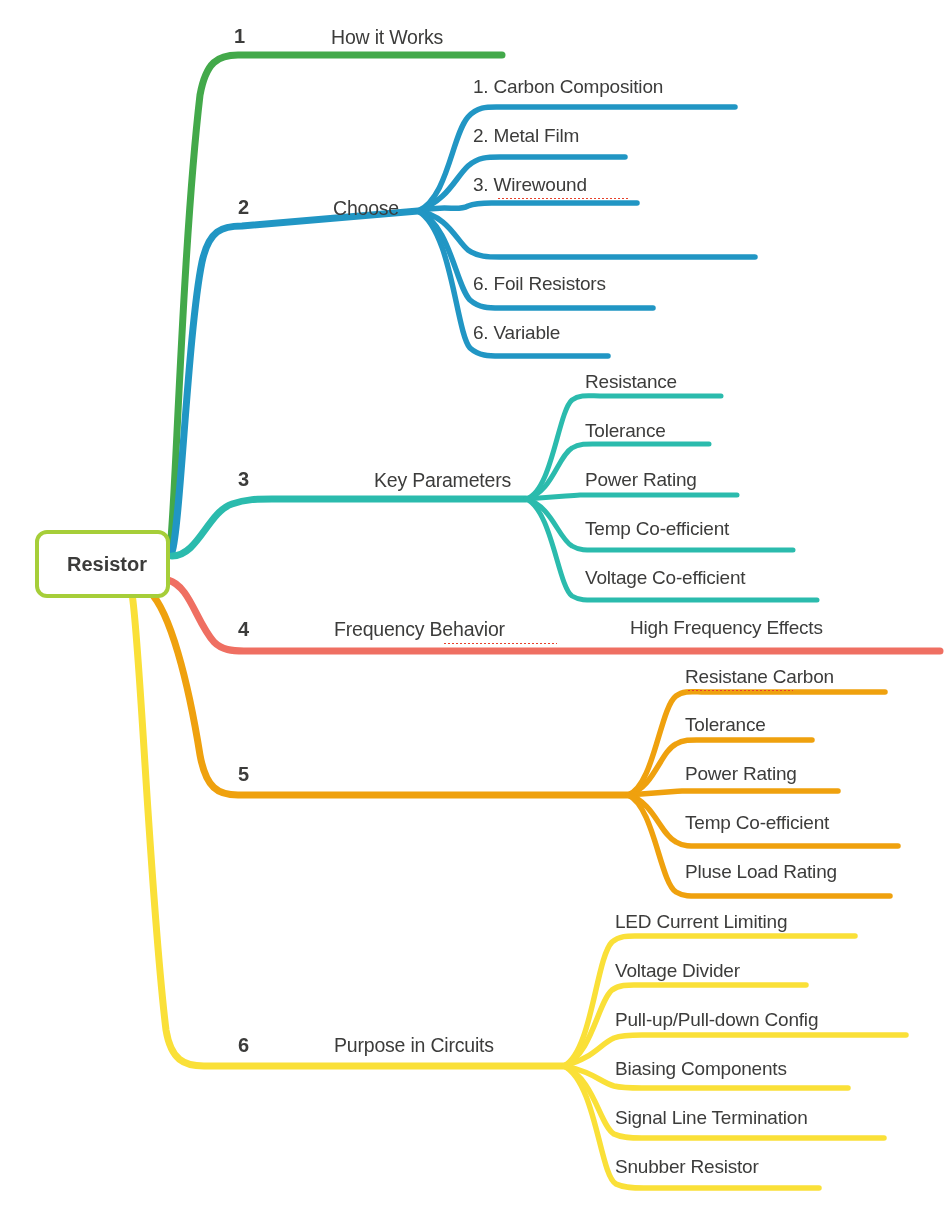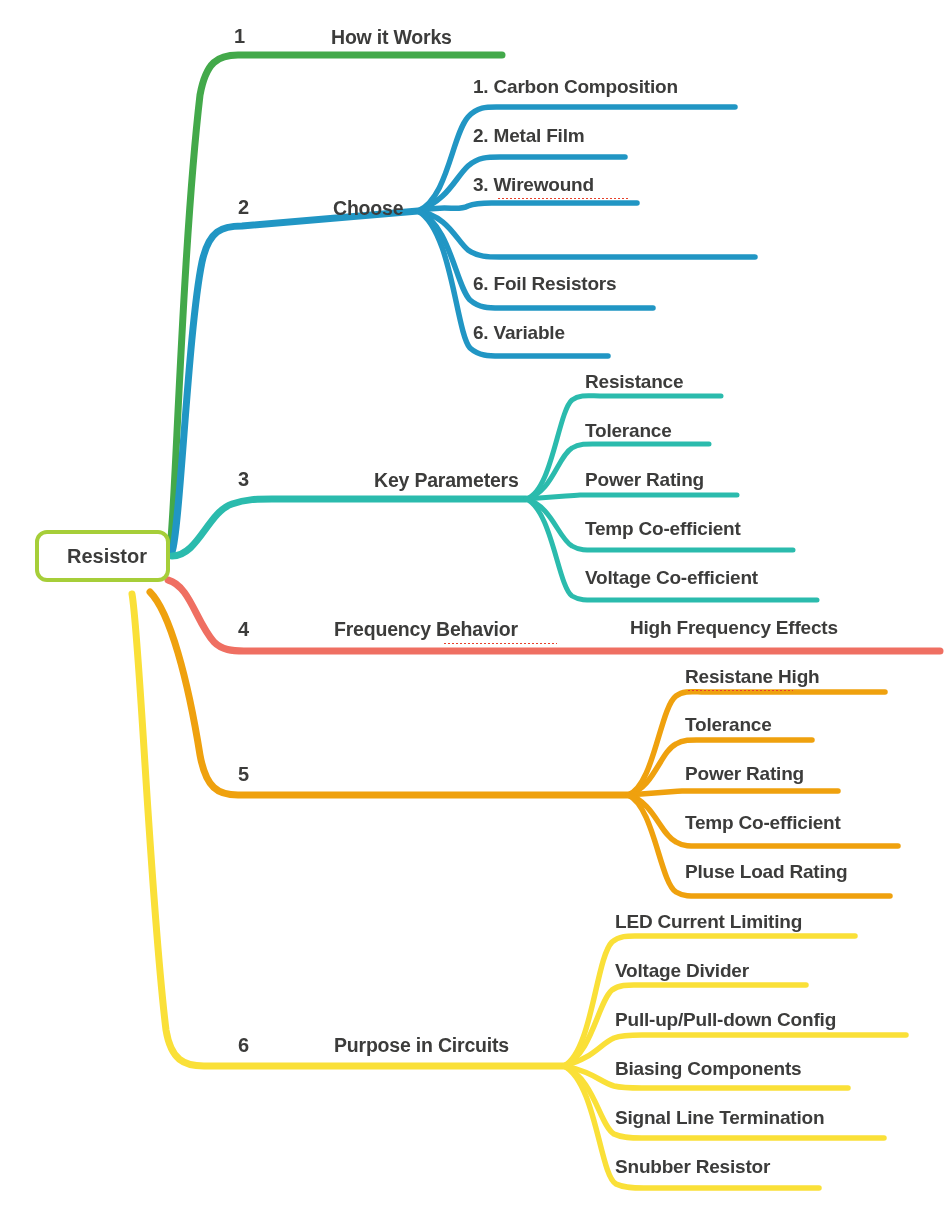--- a/index.html
+++ b/index.html
@@ -1,25 +1,25 @@
 <!DOCTYPE html>
 <html><head>
 <meta charset="utf-8">
 <style>
   html,body{margin:0;padding:0;background:#ffffff;}
   body{width:951px;height:1216px;font-family:"Liberation Sans",sans-serif;}
   #stage{position:relative;width:951px;height:1216px;overflow:hidden;background:#fff;}
   svg#wires{position:absolute;left:0;top:0;width:951px;height:1216px;}
-  .lbl{position:absolute;white-space:nowrap;color:#3c3c3b;font-weight:bold;
+  .lbl{position:absolute;white-space:nowrap;color:#3c3c3b;font-weight:normal;
        font-family:"Liberation Sans",sans-serif;letter-spacing:-0.2px;}
   .num{position:absolute;white-space:nowrap;color:#3c3c3b;font-weight:bold;
        font-size:20px;font-family:"Liberation Sans",sans-serif;}
   .main-title{font-size:19.5px;}
   .leaf-title{font-size:19px;}
-  .root-box{position:absolute;left:35px;top:530px;width:135px;height:52px;
+  .root-box{position:absolute;left:35px;top:530px;width:135px;height:68px;
             border:4px solid #A6CE39;border-radius:12px;background:#ffffff;
             box-sizing:border-box;display:flex;align-items:center;justify-content:center;padding-left:9px;}
   .root-txt{font-size:20px;font-weight:bold;color:#3c3c3b;font-family:"Liberation Sans",sans-serif;}
   .sp{position:absolute;height:3px;pointer-events:none;
       background-image:radial-gradient(circle, #e8402a 1.1px, rgba(0,0,0,0) 1.3px);
       background-size:4px 4px;background-repeat:repeat-x;background-position:0 1px;}
 </style>
 </head>
 <body>
 
@@ -97,21 +97,21 @@
   <div class="lbl leaf-title" style="left:585px;top:518px;">Temp Co-efficient</div>
   <div class="lbl leaf-title" style="left:585px;top:567px;">Voltage Co-efficient</div>
 
   <div class="num" style="left:238px;top:618px;">4</div>
   <div class="lbl main-title" style="left:334px;top:618px;">Frequency Behavior</div>
   <div class="sp" style="left:443px;top:641px;width:114px;"></div>
   <div class="lbl leaf-title" style="left:630px;top:617px;">High Frequency Effects</div>
 
   <div class="num" style="left:238px;top:763px;">5</div>
 
-  <div class="lbl leaf-title" style="left:685px;top:666px;">Resistane High</div>
+  <div class="lbl leaf-title" style="left:685px;top:666px;">Resistane Carbon</div>
   <div class="sp" style="left:687px;top:688px;width:106px;"></div>
   <div class="lbl leaf-title" style="left:685px;top:714px;">Tolerance</div>
   <div class="lbl leaf-title" style="left:685px;top:763px;">Power Rating</div>
   <div class="lbl leaf-title" style="left:685px;top:812px;">Temp Co-efficient</div>
   <div class="lbl leaf-title" style="left:685px;top:861px;">Pluse Load Rating</div>
 
   <div class="num" style="left:238px;top:1034px;">6</div>
   <div class="lbl main-title" style="left:334px;top:1034px;">Purpose in Circuits</div>
 
   <div class="lbl leaf-title" style="left:615px;top:911px;">LED Current Limiting</div>

